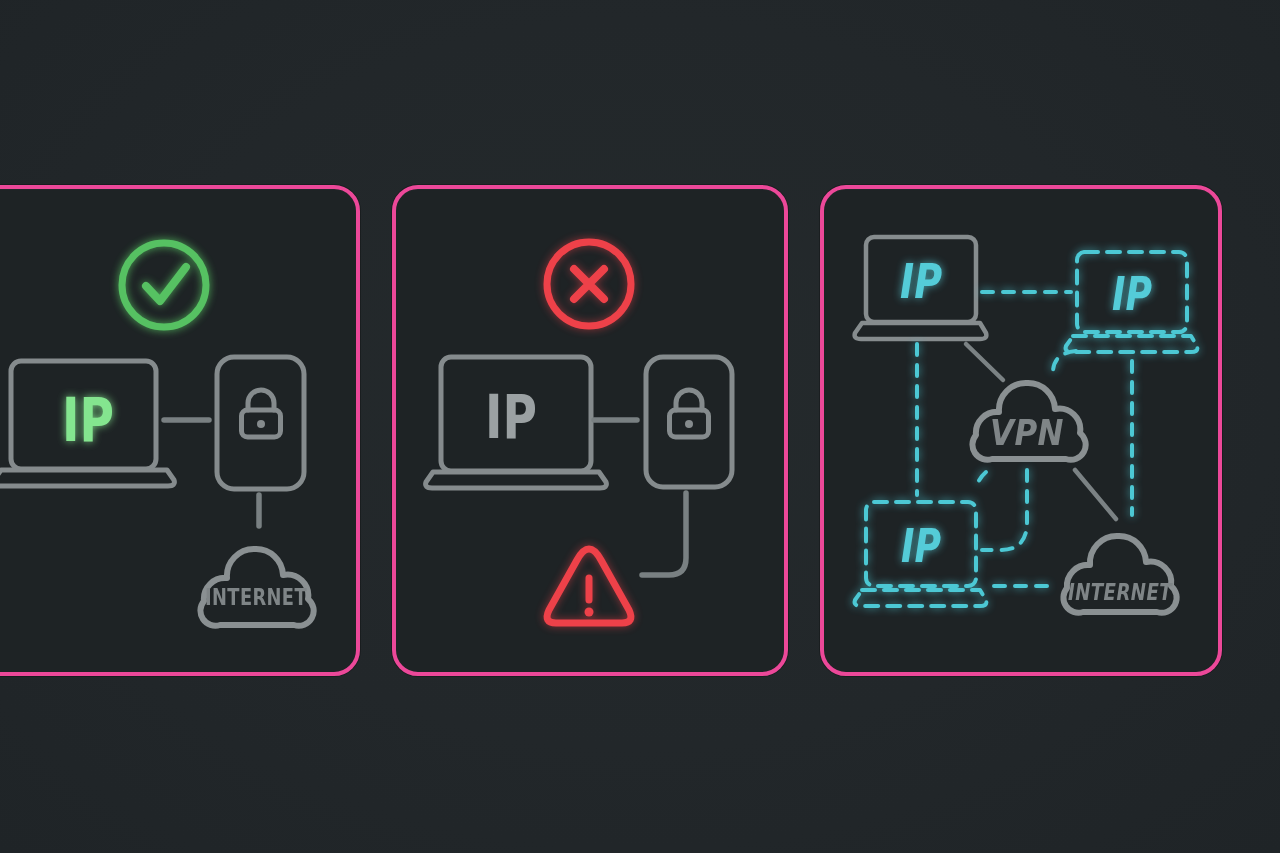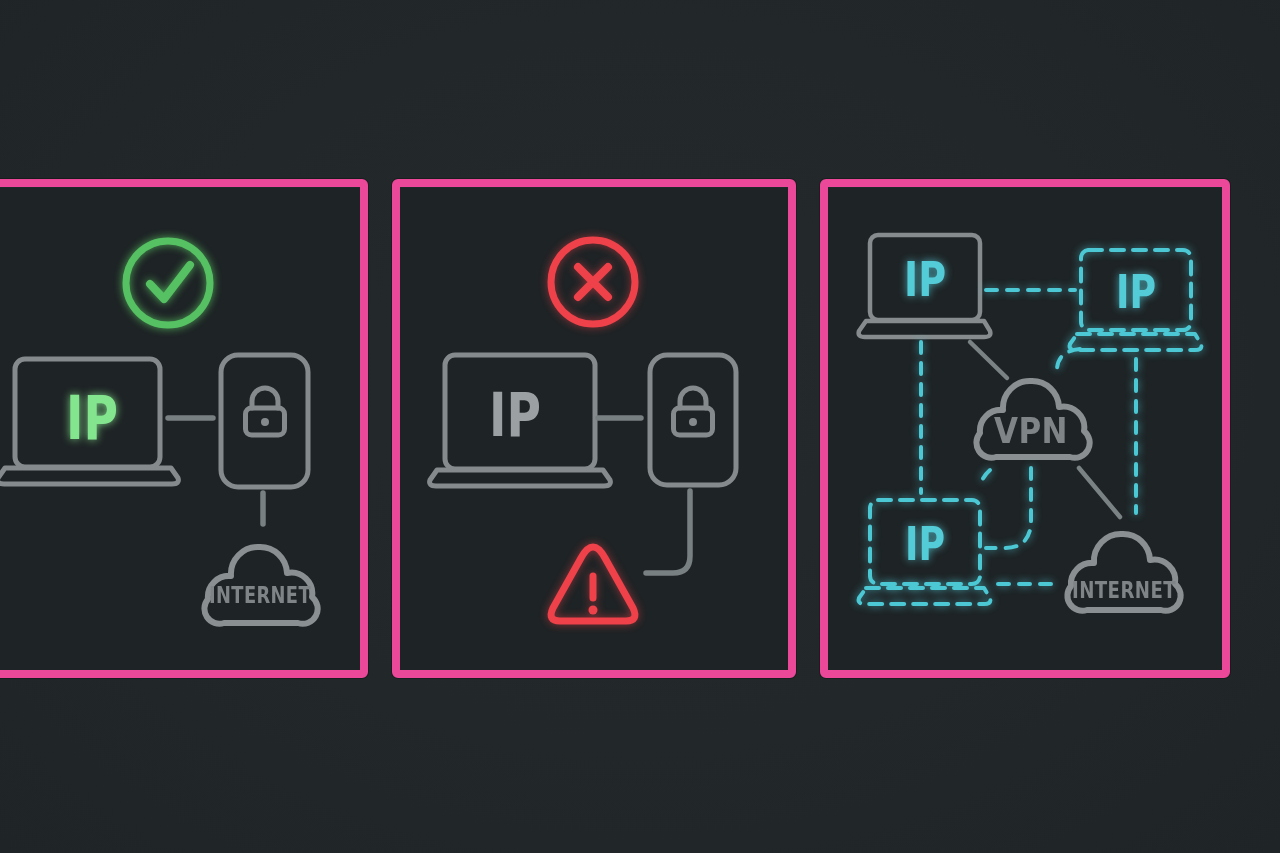--- a/index.html
+++ b/index.html
@@ -3,24 +3,24 @@
 <meta charset="utf-8">
 <style>
   html,body{margin:0;padding:0;}
   body{
     width:1280px;height:853px;overflow:hidden;
     background:radial-gradient(ellipse at 50% 45%, #242a2c 0%, #22272a 55%, #1f2427 100%);
     font-family:"DejaVu Sans","Liberation Sans",sans-serif;
   }
   .stage{position:relative;width:1280px;height:853px;}
   .card{
-    position:absolute;top:179px;height:483px;
+    position:absolute;top:185px;height:483px;
     background:#1e2325;
-    border:8px solid #ec4899;
-    border-radius:6px;
+    border:4px solid #ec4899;
+    border-radius:26px;
     box-shadow:0 0 0 1px rgba(0,0,0,.25), inset 0 1px 0 rgba(255,255,255,.02);
   }
   .card svg{position:absolute;left:0;top:0;width:100%;height:100%;overflow:visible;}
   
   .dev  {stroke:#858b8d;stroke-width:5;fill:none;stroke-linecap:round;stroke-linejoin:round;}
   .dev4 {stroke:#868c8e;stroke-width:4.5;fill:none;stroke-linecap:round;stroke-linejoin:round;}
   .line {stroke:#798082;stroke-width:5.5;fill:none;stroke-linecap:round;stroke-linejoin:round;}
   .line4{stroke:#7b8284;stroke-width:4.5;fill:none;stroke-linecap:round;stroke-linejoin:round;}
   .cloud{stroke:#8a9092;stroke-width:6;fill:none;stroke-linejoin:round;}
   .green{stroke:#56c162;stroke-width:7;fill:none;stroke-linecap:round;stroke-linejoin:round;}
@@ -119,21 +119,21 @@
         </g>
       </g>
 
       <path class="line" d="M 290,304 V 369 Q 290,386 273,386 H 246"></path>
 
       <use href="#gM" filter="url(#fglow)" opacity="0.55"></use>
       <use href="#gM"></use>
     </svg>
   </div>
 
-  <div class="card" style="left:820px;width:394px;">
+  <div class="card" style="left:820px;width:394px;font-style:italic;">
     <svg viewBox="0 0 394 483">
       <defs>
         <g id="gR">
 
           <text class="t-ip-cyan" x="97" y="109" font-size="48" text-anchor="middle" textLength="42" lengthAdjust="spacingAndGlyphs">IP</text>
           <text class="t-ip-cyan" x="308" y="121" font-size="46" text-anchor="middle" textLength="40" lengthAdjust="spacingAndGlyphs">IP</text>
           <text class="t-ip-cyan" x="97" y="373" font-size="46" text-anchor="middle" textLength="40" lengthAdjust="spacingAndGlyphs">IP</text>
 
           <g>
             <rect class="cyan dashr" x="253" y="63" width="110" height="80" rx="8"></rect>

